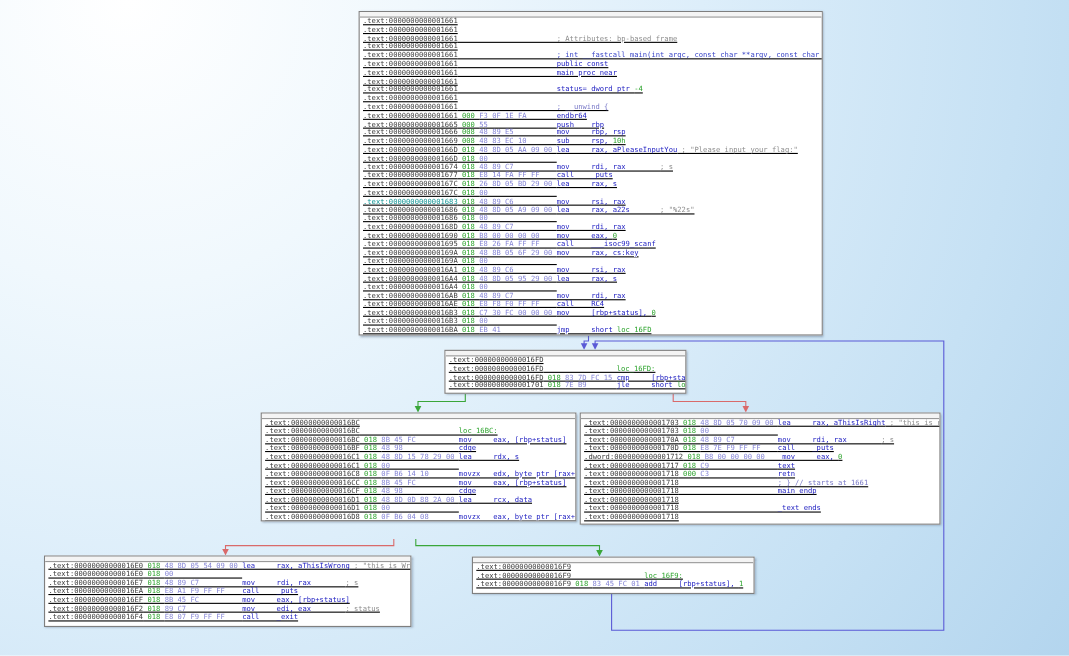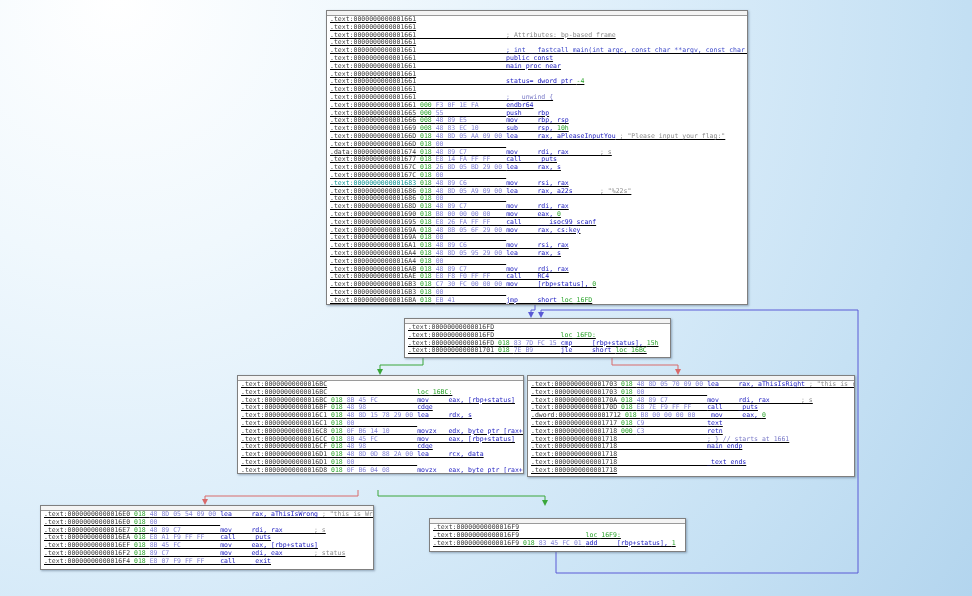--- a/index.html
+++ b/index.html
@@ -59,42 +59,42 @@
         <div class="ln"><span class="s-addr">.text:0000000000001661</span></div>
         <div class="ln"><span class="s-addr">.text:0000000000001661</span><span class="s-ins">                       status= dword ptr </span><span class="s-num">-4</span></div>
         <div class="ln"><span class="s-addr">.text:0000000000001661</span></div>
         <div class="ln"><span class="s-addr">.text:0000000000001661</span><span class="s-cmtb">                       ; __unwind {</span></div>
         <div class="ln"><span class="s-addr">.text:0000000000001661</span><span class="s-sp"> 000 </span><span class="s-byt">F3 0F 1E FA       </span><span class="s-ins">endbr64</span></div>
         <div class="ln"><span class="s-addr">.text:0000000000001665</span><span class="s-sp"> 000 </span><span class="s-byt">55                </span><span class="s-ins">push    rbp</span></div>
         <div class="ln"><span class="s-addr">.text:0000000000001666</span><span class="s-sp"> 008 </span><span class="s-byt">48 89 E5          </span><span class="s-ins">mov     rbp, rsp</span></div>
         <div class="ln"><span class="s-addr">.text:0000000000001669</span><span class="s-sp"> 008 </span><span class="s-byt">48 83 EC 10       </span><span class="s-ins">sub     rsp, </span><span class="s-num">10h</span></div>
         <div class="ln"><span class="s-addr">.text:000000000000166D</span><span class="s-sp"> 018 </span><span class="s-byt">48 8D 05 AA 09 00 </span><span class="s-ins">lea     rax, aPleaseInputYou</span><span class="s-cmt"> ; "Please input your flag:"</span></div>
         <div class="ln"><span class="s-addr">.text:000000000000166D</span><span class="s-sp"> 018 </span><span class="s-byt">00                </span></div>
-        <div class="ln"><span class="s-addr">.data:0000000000001674</span><span class="s-sp"> 018 </span><span class="s-byt">48 89 C7          </span><span class="s-ins">mov     rdi, rax        </span><span class="s-cmt">; s</span></div>
+        <div class="ln"><span class="s-addr">.text:0000000000001674</span><span class="s-sp"> 018 </span><span class="s-byt">48 89 C7          </span><span class="s-ins">mov     rdi, rax        </span><span class="s-cmt">; s</span></div>
         <div class="ln"><span class="s-addr">.text:0000000000001677</span><span class="s-sp"> 018 </span><span class="s-byt">E8 14 FA FF FF    </span><span class="s-ins">call    _puts</span></div>
         <div class="ln"><span class="s-addr">.text:000000000000167C</span><span class="s-sp"> 018 </span><span class="s-byt">26 8D 05 BD 29 00 </span><span class="s-ins">lea     rax, s</span></div>
         <div class="ln"><span class="s-addr">.text:000000000000167C</span><span class="s-sp"> 018 </span><span class="s-byt">00                </span></div>
         <div class="ln"><span class="s-addrcur">.text:0000000000001683</span><span class="s-sp"> 018 </span><span class="s-byt">48 89 C6          </span><span class="s-ins">mov     rsi, rax</span></div>
         <div class="ln"><span class="s-addr">.text:0000000000001686</span><span class="s-sp"> 018 </span><span class="s-byt">48 8D 05 A9 09 00 </span><span class="s-ins">lea     rax, a22s       </span><span class="s-cmt">; "%22s"</span></div>
         <div class="ln"><span class="s-addr">.text:0000000000001686</span><span class="s-sp"> 018 </span><span class="s-byt">00                </span></div>
         <div class="ln"><span class="s-addr">.text:000000000000168D</span><span class="s-sp"> 018 </span><span class="s-byt">48 89 C7          </span><span class="s-ins">mov     rdi, rax</span></div>
         <div class="ln"><span class="s-addr">.text:0000000000001690</span><span class="s-sp"> 018 </span><span class="s-byt">B8 00 00 00 00    </span><span class="s-ins">mov     eax, </span><span class="s-num">0</span></div>
         <div class="ln"><span class="s-addr">.text:0000000000001695</span><span class="s-sp"> 018 </span><span class="s-byt">E8 26 FA FF FF    </span><span class="s-ins">call    ___isoc99_scanf</span></div>
         <div class="ln"><span class="s-addr">.text:000000000000169A</span><span class="s-sp"> 018 </span><span class="s-byt">48 8B 05 6F 29 00 </span><span class="s-ins">mov     rax, cs:key</span></div>
         <div class="ln"><span class="s-addr">.text:000000000000169A</span><span class="s-sp"> 018 </span><span class="s-byt">00                </span></div>
         <div class="ln"><span class="s-addr">.text:00000000000016A1</span><span class="s-sp"> 018 </span><span class="s-byt">48 89 C6          </span><span class="s-ins">mov     rsi, rax</span></div>
         <div class="ln"><span class="s-addr">.text:00000000000016A4</span><span class="s-sp"> 018 </span><span class="s-byt">48 8D 05 95 29 00 </span><span class="s-ins">lea     rax, s</span></div>
         <div class="ln"><span class="s-addr">.text:00000000000016A4</span><span class="s-sp"> 018 </span><span class="s-byt">00                </span></div>
         <div class="ln"><span class="s-addr">.text:00000000000016AB</span><span class="s-sp"> 018 </span><span class="s-byt">48 89 C7          </span><span class="s-ins">mov     rdi, rax</span></div>
         <div class="ln"><span class="s-addr">.text:00000000000016AE</span><span class="s-sp"> 018 </span><span class="s-byt">E8 F8 F0 FF FF    </span><span class="s-ins">call    RC4</span></div>
         <div class="ln"><span class="s-addr">.text:00000000000016B3</span><span class="s-sp"> 018 </span><span class="s-byt">C7 30 FC 00 00 00 </span><span class="s-ins">mov     [rbp+status], </span><span class="s-num">0</span></div>
         <div class="ln"><span class="s-addr">.text:00000000000016B3</span><span class="s-sp"> 018 </span><span class="s-byt">00                </span></div>
         <div class="ln"><span class="s-addr">.text:00000000000016BA</span><span class="s-sp"> 018 </span><span class="s-byt">EB 41             </span><span class="s-ins">jmp     short </span><span class="s-loc">loc_16FD</span></div>
       </div>
-      <div class="node" style="left: 404px; top: 318px; width: 267px; height: 40px;">
+      <div class="node" style="left: 404px; top: 318px; width: 220px; height: 40px;">
         <div class="nbar"></div>
         <div class="ln"><span class="s-addr">.text:00000000000016FD</span></div>
         <div class="ln"><span class="s-addr">.text:00000000000016FD</span><span class="s-loc">                 loc_16FD:</span></div>
         <div class="ln"><span class="s-addr">.text:00000000000016FD</span><span class="s-sp"> 018 </span><span class="s-byt">83 7D FC 15 </span><span class="s-ins">cmp     [rbp+status], </span><span class="s-num">15h</span></div>
         <div class="ln"><span class="s-addr">.text:0000000000001701</span><span class="s-sp"> 018 </span><span class="s-byt">7E B9       </span><span class="s-ins">jle     short </span><span class="s-loc">loc_16BC</span></div>
       </div>
       <div class="node" style="left: 237px; top: 375px; width: 287px; height: 99px;">
         <div class="nbar"></div>
         <div class="ln"><span class="s-addr">.text:00000000000016BC</span></div>
         <div class="ln"><span class="s-addr">.text:00000000000016BC</span><span class="s-loc">                       loc_16BC:</span></div>
@@ -129,20 +129,20 @@
       <div class="node" style="left: 40px; top: 505px; width: 334px; height: 65px;">
         <div class="nbar"></div>
         <div class="ln"><span class="s-addr">.text:00000000000016E0</span><span class="s-sp"> 018 </span><span class="s-byt">48 8D 05 54 09 00 </span><span class="s-ins">lea     rax, aThisIsWrong</span><span class="s-cmt"> ; "this is Wrong~"</span></div>
         <div class="ln"><span class="s-addr">.text:00000000000016E0</span><span class="s-sp"> 018 </span><span class="s-byt">00                </span></div>
         <div class="ln"><span class="s-addr">.text:00000000000016E7</span><span class="s-sp"> 018 </span><span class="s-byt">48 89 C7          </span><span class="s-ins">mov     rdi, rax        </span><span class="s-cmt">; s</span></div>
         <div class="ln"><span class="s-addr">.text:00000000000016EA</span><span class="s-sp"> 018 </span><span class="s-byt">E8 A1 F9 FF FF    </span><span class="s-ins">call    _puts</span></div>
         <div class="ln"><span class="s-addr">.text:00000000000016EF</span><span class="s-sp"> 018 </span><span class="s-byt">8B 45 FC          </span><span class="s-ins">mov     eax, [rbp+status]</span></div>
         <div class="ln"><span class="s-addr">.text:00000000000016F2</span><span class="s-sp"> 018 </span><span class="s-byt">89 C7             </span><span class="s-ins">mov     edi, eax        </span><span class="s-cmt">; status</span></div>
         <div class="ln"><span class="s-addr">.text:00000000000016F4</span><span class="s-sp"> 018 </span><span class="s-byt">E8 07 F9 FF FF    </span><span class="s-ins">call    _exit</span></div>
       </div>
-      <div class="node" style="left: 429px; top: 506px; width: 257px; height: 34px; margin-top: 12px;">
+      <div class="node" style="left: 429px; top: 506px; width: 257px; height: 34px;">
         <div class="nbar"></div>
         <div class="ln"><span class="s-addr">.text:00000000000016F9</span></div>
         <div class="ln"><span class="s-addr">.text:00000000000016F9</span><span class="s-loc">                 loc_16F9:</span></div>
         <div class="ln"><span class="s-addr">.text:00000000000016F9</span><span class="s-sp"> 018 </span><span class="s-byt">83 45 FC 01 </span><span class="s-ins">add     [rbp+status], </span><span class="s-num">1</span></div>
       </div>
     </div>
 </div>
 
 </body></html>

